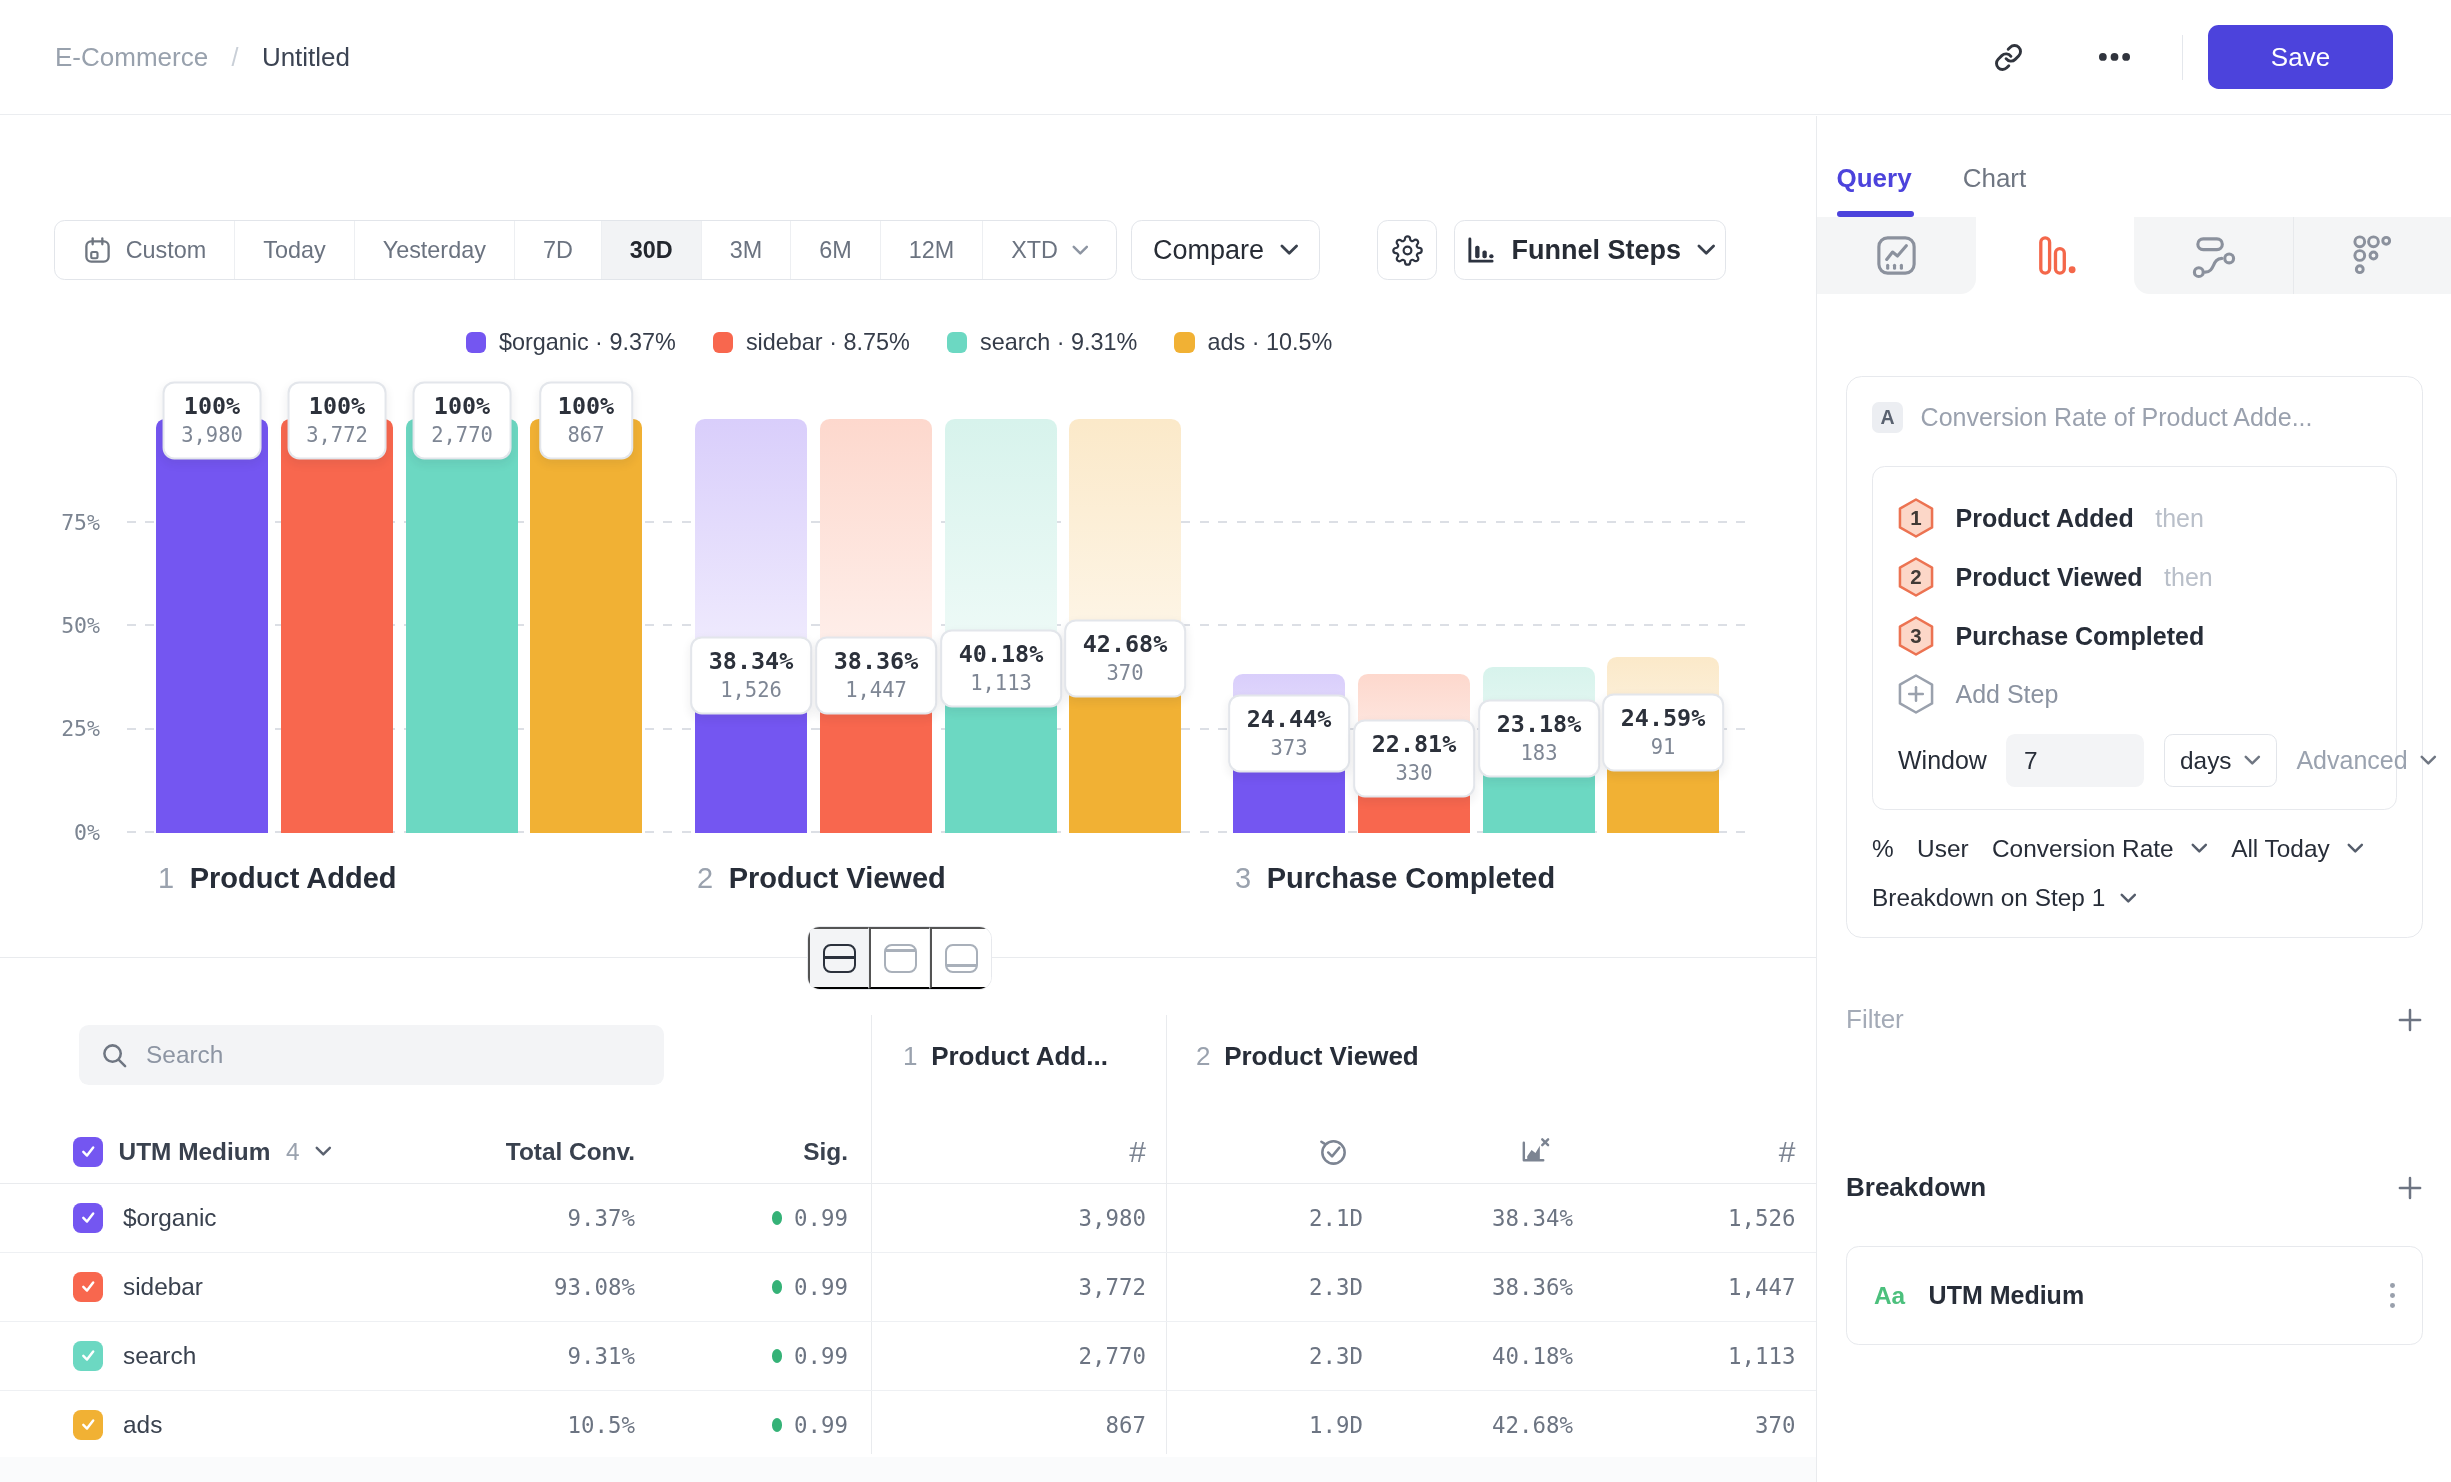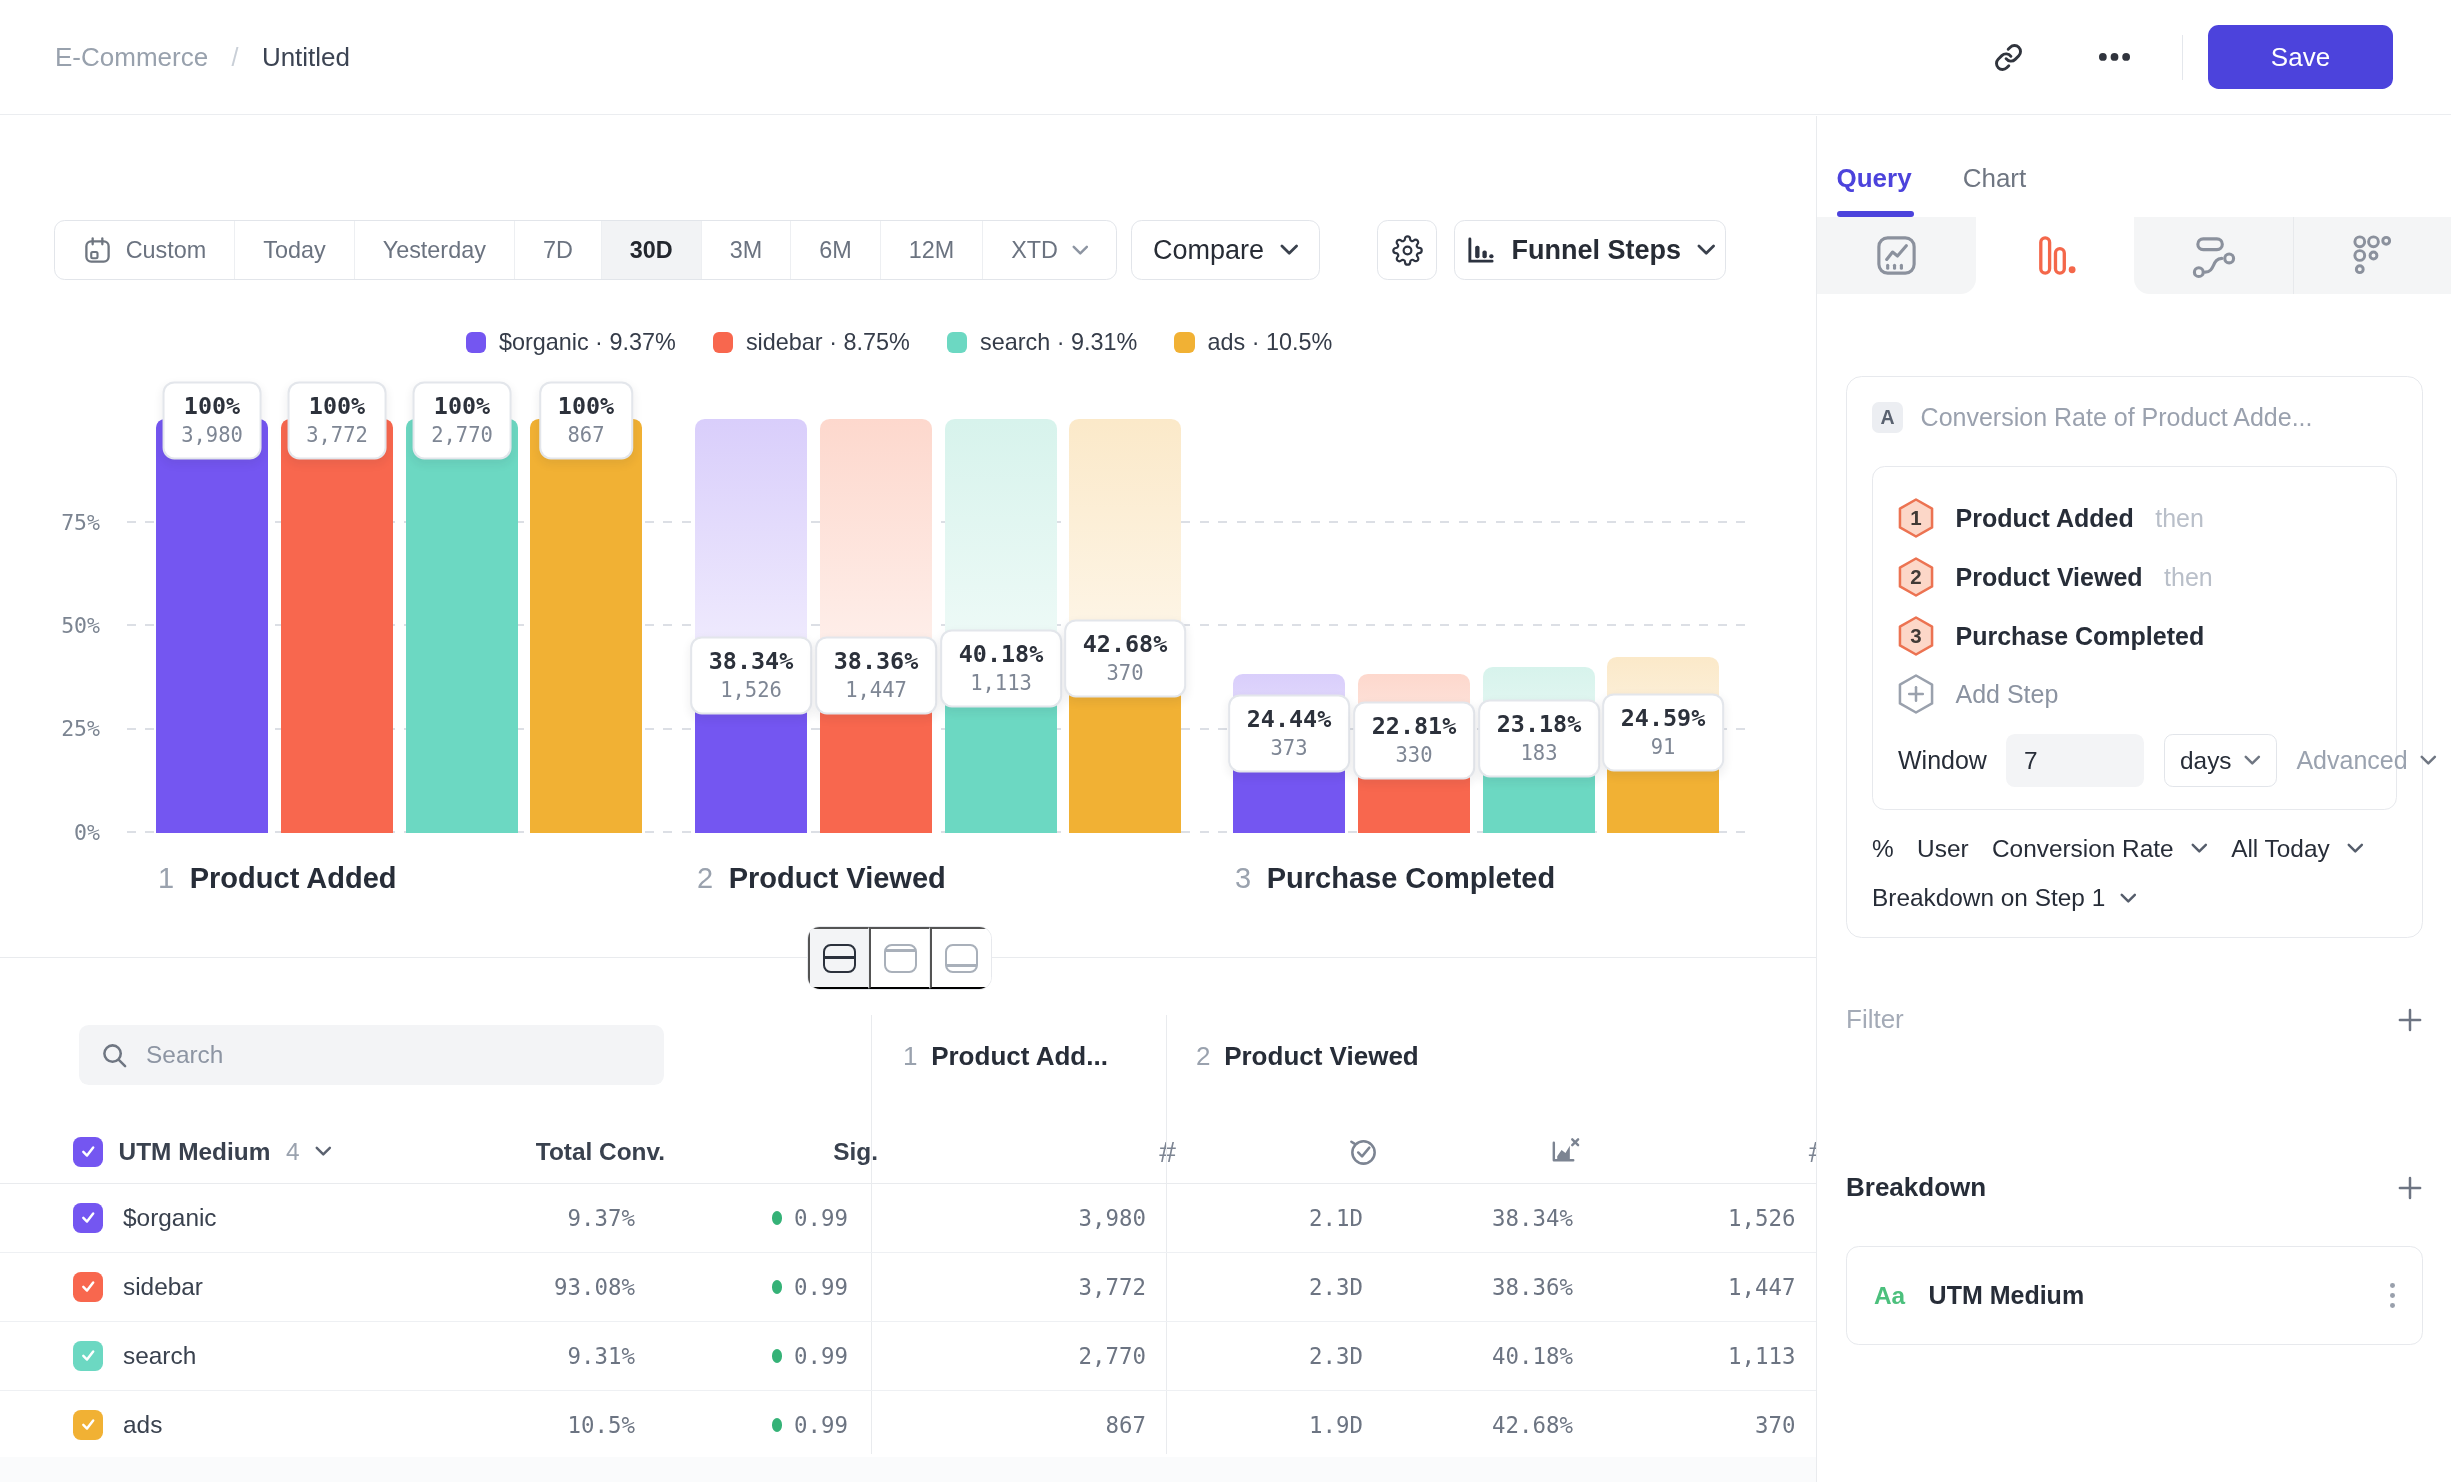--- a/index.html
+++ b/index.html
@@ -14,21 +14,21 @@
   .crumb-ws{color:#98a1ad;}
   .crumb-sep{color:#c9cfd7;font-size:25px;}
   .crumb-title{color:#3c4453;}
   .topbar-actions{margin-left:auto;display:flex;align-items:center;}
   .icon-btn{width:57px;height:57px;display:flex;align-items:center;justify-content:center;background:none;border:none;cursor:pointer;color:#30343d;}
   .icon-btn + .icon-btn{margin-left:49px;}
   .v-divider{width:1px;height:45px;background:#e4e7ec;margin:0 25px 0 39px;}
   .save-btn{width:185px;height:64px;border-radius:10.7px;background:#4c43dc;color:#fff;font-size:26px;border:none;cursor:pointer;font-family:inherit;}
 
   
-  .main{position:absolute;top:116px;left:0;width:1816px;height:1016px;background:#fff;padding-left:30px;}
+  .main{position:absolute;top:116px;left:0;width:1816px;height:1016px;background:#fff;}
 
   
   .seg{position:absolute;left:54px;top:104px;height:60px;border:1px solid #e2e5ea;border-radius:10.7px;
        display:flex;background:#fff;overflow:hidden;box-sizing:border-box;}
   .seg-item{display:flex;align-items:center;gap:13.7px;padding:0 28px;font-size:23.4px;color:#6b7380;
             border-right:1px solid #edeff2;cursor:pointer;white-space:nowrap;}
   .seg-item:last-child{border-right:none;}
   .seg-item.active{background:#f2f3f5;color:#23272e;font-weight:700;}
   .seg-ico{color:#6f7680;display:flex;}
   .chev{color:#8d95a2;display:flex;}
@@ -392,21 +392,21 @@
             <div class="bar-ghost" style="height: 159px; background: linear-gradient(rgb(217, 206, 251) 0%, rgb(255, 255, 255) 96%);"></div>
             <div class="bar-solid" style="height: 101px; background: rgb(116, 86, 241);"></div>
             <div class="badge" style="bottom: 101px;">
               <div class="badge-pct">24.44%</div>
               <div class="badge-count">373</div>
             </div>
           </div>
           <div class="bar" style="left: 125px;">
             <div class="bar-ghost" style="height: 159px; background: linear-gradient(rgb(253, 216, 205) 0%, rgb(255, 255, 255) 96%);"></div>
             <div class="bar-solid" style="height: 94px; background: rgb(248, 103, 78);"></div>
-            <div class="badge" style="bottom: 94px;">
+            <div class="badge" style="bottom: 76px;">
               <div class="badge-pct">22.81%</div>
               <div class="badge-count">330</div>
             </div>
           </div>
           <div class="bar" style="left: 250px;">
             <div class="bar-ghost" style="height: 166px; background: linear-gradient(rgb(215, 243, 236) 0%, rgb(255, 255, 255) 96%);"></div>
             <div class="bar-solid" style="height: 96px; background: rgb(108, 216, 194);"></div>
             <div class="badge" style="bottom: 96px;">
               <div class="badge-pct">23.18%</div>
               <div class="badge-count">183</div>

